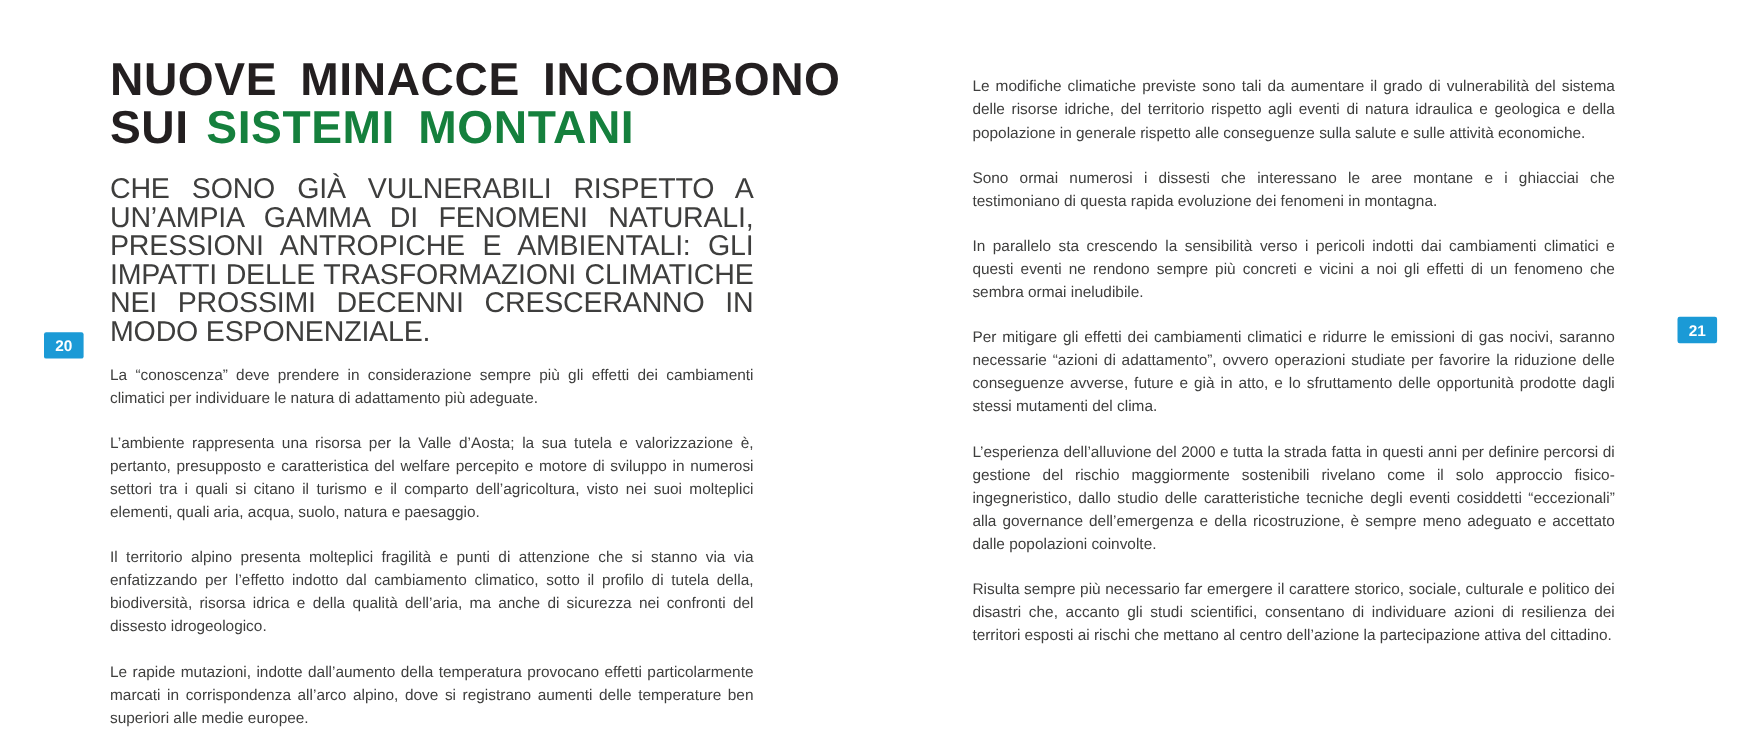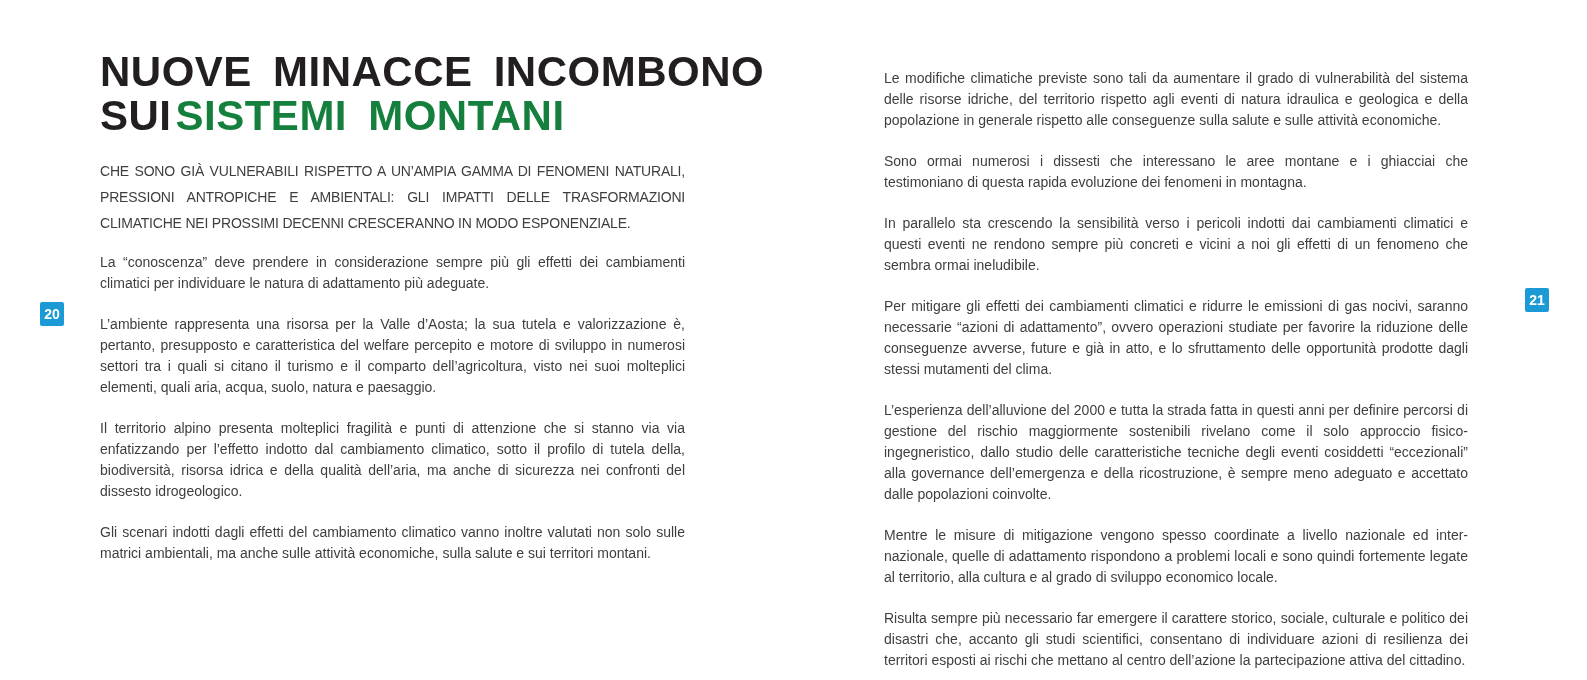--- a/index.html
+++ b/index.html
@@ -43,44 +43,44 @@
     font-weight: 700;
     letter-spacing: 0.5px;
     word-spacing: 9px;
     color: #231f20;
     white-space: nowrap;
   }
   h1 .t2-green {
     color: #15803d;
   }
   h1 .t2-black {
-    margin-right: 4px;
+    margin-right: 16px;
   }
   
   .subtitle {
     margin: 0 0 16px 0;
-    font-size: 14px;
+    font-size: 26px;
     line-height: 26px;
     font-weight: 400;
     letter-spacing: -0.2px;
     color: #3e3e3d;
     text-align: justify;
   }
   
   .body-par {
     margin: 0 0 20px 0;
     font-size: 14px;
     line-height: 21px;
     color: #3e3e3d;
     text-align: justify;
   }
   
   .page-badge {
     position: absolute;
-    width: 24px;
+    width: 36px;
     height: 24px;
     background: #1b9ad6;
     color: #ffffff;
     font-size: 14px;
     font-weight: 700;
     display: flex;
     align-items: center;
     justify-content: center;
     border-radius: 2px;
   }
@@ -98,26 +98,26 @@
 
   <div class="col col-left">
 
     <h1 class="page-title"><span>NUOVE MINACCE INCOMBONO</span><br><span class="t2-black">SUI</span><span class="t2-green">SISTEMI MONTANI</span></h1>
 
     <p class="subtitle">CHE SONO GIÀ VULNERABILI RISPETTO A UN’AMPIA GAMMA DI FENOMENI NATURALI, PRESSIONI ANTROPICHE E AMBIENTALI: GLI IMPATTI DELLE TRASFORMAZIONI CLIMATICHE NEI PROSSIMI DECENNI CRESCERANNO IN MODO ESPONENZIALE.</p>
 
     <p class="body-par">La “conoscenza” deve prendere in considerazione sempre più gli effetti dei cambiamenti climatici per individuare le natura di adattamento più adeguate.</p>
     <p class="body-par">L’ambiente rappresenta una risorsa per la Valle d’Aosta; la sua tutela e valorizzazione è, pertanto, presupposto e caratteristica del welfare percepito e motore di sviluppo in numerosi settori tra i quali si citano il turismo e il comparto dell’agricoltura, visto nei suoi molteplici elementi, quali aria, acqua, suolo, natura e paesaggio.</p>
     <p class="body-par">Il territorio alpino presenta molteplici fragilità e punti di attenzione che si stanno via via enfatizzando per l’effetto indotto dal cambiamento climatico, sotto il profilo di tutela della, biodiversità, risorsa idrica e della qualità dell’aria, ma anche di sicurezza nei confronti del dissesto idrogeologico.</p>
+    <p class="body-par">Le rapide mutazioni, indotte dall’aumento della temperatura provocano effetti particolarmente marcati in corrispondenza all’arco alpino, dove si registrano aumenti delle temperature ben superiori alle medie europee.</p>
     <p class="body-par">Gli scenari indotti dagli effetti del cambiamento climatico vanno inoltre valutati non solo sulle matrici ambientali, ma anche sulle attività economiche, sulla salute e sui territori montani.</p>
   </div>
 
   <div class="col col-right">
     <p class="body-par">Le modifiche climatiche previste sono tali da aumentare il grado di vulnerabilità del sistema delle risorse idriche, del territorio rispetto agli eventi di natura idraulica e geologica e della popolazione in generale rispetto alle conseguenze sulla salute e sulle attività economiche.</p>
     <p class="body-par">Sono ormai numerosi i dissesti che interessano le aree montane e i ghiacciai che testimoniano di questa rapida evoluzione dei fenomeni in montagna.</p>
     <p class="body-par">In parallelo sta crescendo la sensibilità verso i pericoli indotti dai cambiamenti climatici e questi eventi ne rendono sempre più concreti e vicini a noi gli effetti di un fenomeno che sembra ormai ineludibile.</p>
     <p class="body-par">Per mitigare gli effetti dei cambiamenti climatici e ridurre le emissioni di gas nocivi, saranno necessarie “azioni di adattamento”, ovvero operazioni studiate per favorire la riduzione delle conseguenze avverse, future e già in atto, e lo sfruttamento delle opportunità prodotte dagli stessi mutamenti del clima.</p>
     <p class="body-par">L’esperienza dell’alluvione del 2000 e tutta la strada fatta in questi anni per definire percorsi di gestione del rischio maggiormente sostenibili rivelano come il solo approccio fisico-ingegneristico, dallo studio delle caratteristiche tecniche degli eventi cosiddetti “eccezionali” alla governance dell’emergenza e della ricostruzione, è sempre meno adeguato e accettato dalle popolazioni coinvolte.</p>
-    <p class="body-par">Mentre le misure di mitigazione vengono spesso coordinate a livello nazionale ed inter-nazionale, quelle di adattamento rispondono a problemi locali e sono quindi fortemente legate al territorio, alla cultura e al grado di sviluppo economico locale.</p>
     <p class="body-par">Risulta sempre più necessario far emergere il carattere storico, sociale, culturale e politico dei disastri che, accanto gli studi scientifici, consentano di individuare azioni di resilienza dei territori esposti ai rischi che mettano al centro dell’azione la partecipazione attiva del cittadino.</p>
   </div>
 
 </div>
 
 </body></html>

